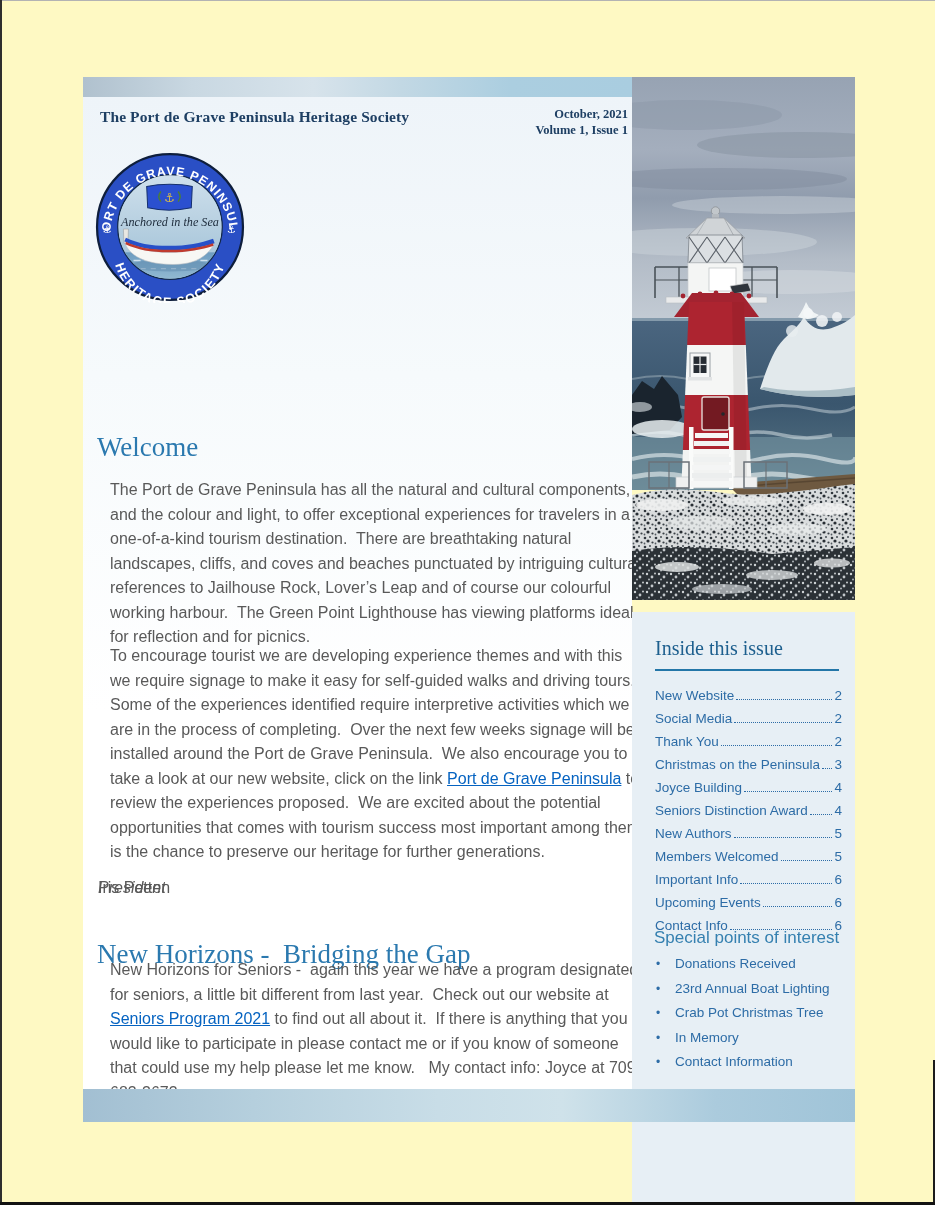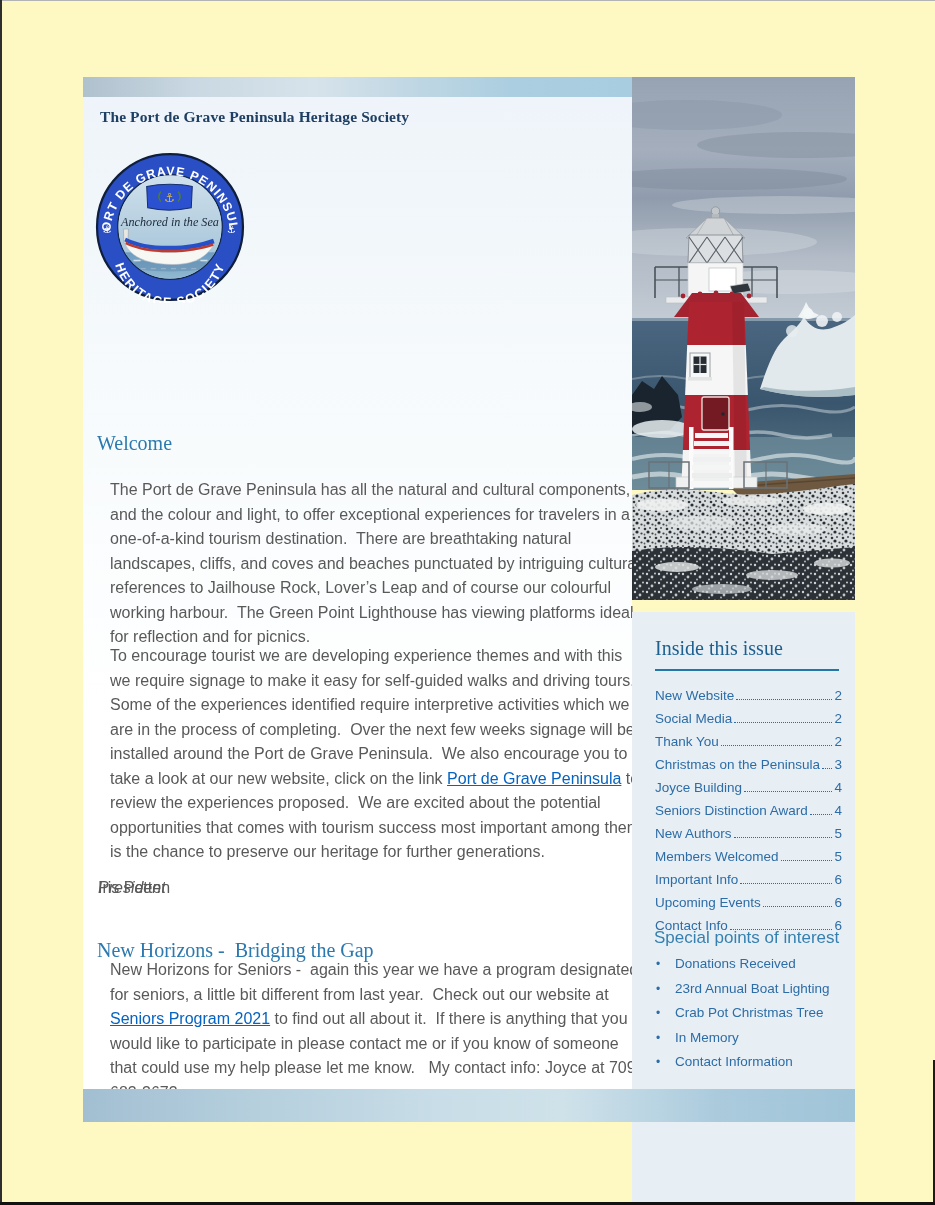--- a/index.html
+++ b/index.html
@@ -24,21 +24,21 @@
   .masthead-date{position:absolute;left:380px;top:106px;width:248px;text-align:right;
           font-family:"Liberation Serif","DejaVu Serif",serif;font-weight:bold;font-size:12.5px;
           line-height:16px;color:#1e3f63;}
 
   .logo{position:absolute;left:94px;top:151px;}
 
   .title{position:absolute;left:96px;top:342px;font-family:"Liberation Serif","DejaVu Serif",serif;
          font-size:53px;line-height:1.1;letter-spacing:1.5px;color:#1b1b1b;}
 
   .h2{position:absolute;left:97px;font-family:"Liberation Serif","DejaVu Serif",serif;
-      font-size:20px;line-height:1.3;color:#2b79af;white-space:pre-wrap;}
+      font-size:27px;line-height:1.3;color:#2b79af;white-space:pre-wrap;}
   .welcome-heading{top:430px;}
   .nh-heading{top:937px;}
 
   p.body{position:absolute;left:98px;width:537px;margin:12px;font-size:16px;line-height:24.5px;
          color:#595959;white-space:pre-wrap;}
   .para1{top:466px;}
   .para2{top:632px;}
   .para3{top:946px;}
   .sig{position:absolute;left:98px;margin:0;font-size:16px;color:#595959;}
   .sig-name{top:879px;}
@@ -62,20 +62,24 @@
 </style>
 </head>
 <body>
 
 <div id="canvas">
 
   <div class="maincol"></div>
   <div class="topbar"></div>
 
   <div class="masthead-name">The Port de Grave Peninsula Heritage Society</div>
+  <div class="masthead-date">
+    <div>October, 2021</div>
+    <div>Volume 1, Issue 1</div>
+  </div>
 
   <svg class="logo" width="152" height="152" viewBox="0 0 150 150">
     <defs>
       <linearGradient id="lgSky" x1="0" y1="0" x2="0" y2="1">
         <stop offset="0" stop-color="#cfe0ec"></stop>
           <stop offset="1" stop-color="#a8c6da"></stop>
       </linearGradient>
       <linearGradient id="lgWater" x1="0" y1="0" x2="0" y2="1">
         <stop offset="0" stop-color="#6d9cc0"></stop>
           <stop offset="1" stop-color="#93bad2"></stop>

